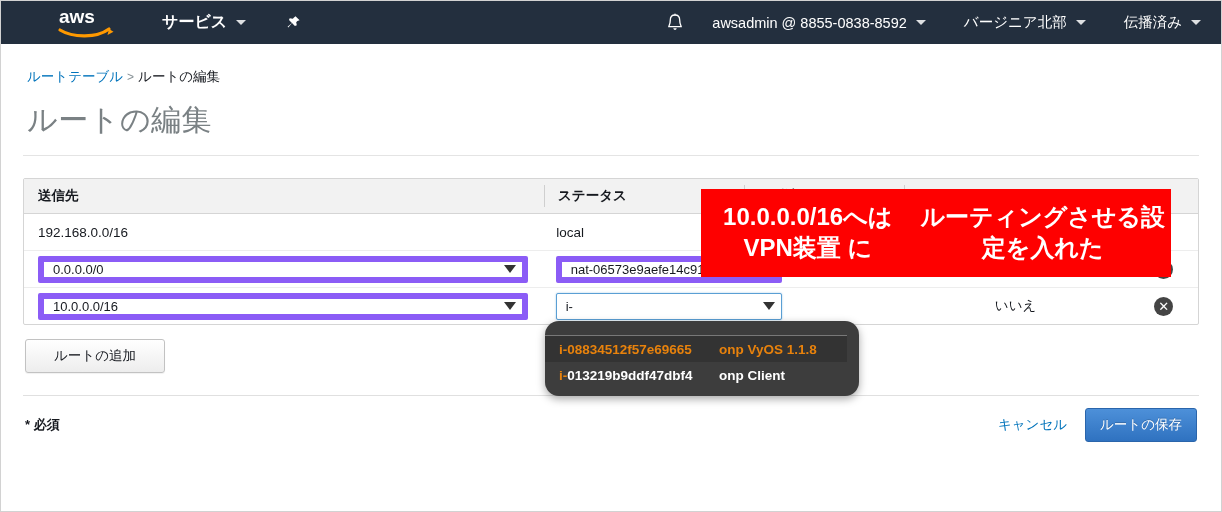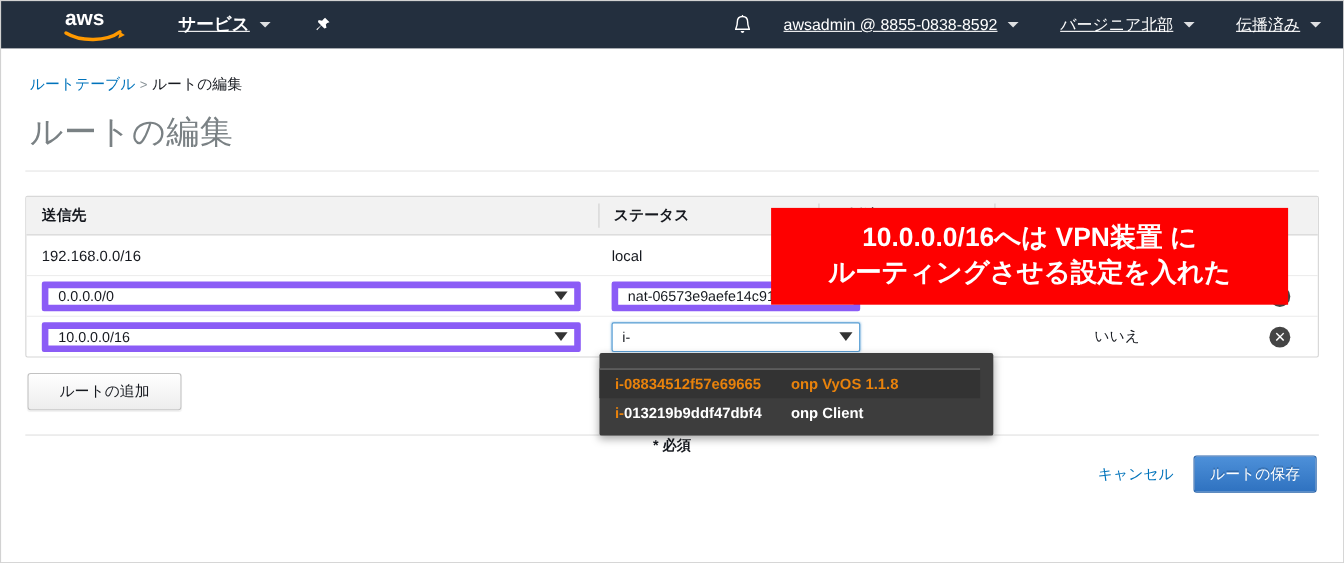--- a/index.html
+++ b/index.html
@@ -41,21 +41,20 @@
   }
   .nav-item {
     color: #ffffff;
     font-size: 16px;
     font-weight: bold;
     display: flex;
     align-items: center;
     height: 43px;
     padding: 0 6px;
     white-space: nowrap;
-    text-decoration: underline;
   }
   .nav-services { margin-left: 39px; }
   .nav-resource { margin-left: 30px; }
   .caret-down {
     display: inline-block;
     margin-left: 9px;
     width: 0; height: 0;
     border-left: 5px solid transparent;
     border-right: 5px solid transparent;
     border-top: 5px solid #ffffff;
@@ -239,21 +238,20 @@
   .footer-rule {
     margin: 22px 22px 0 22px;
     height: 1px;
     background: #e0e0e0;
   }
   .footer {
     margin: 0 24px;
     height: 58px;
     display: flex;
     align-items: center;
-    flex-direction: column;
   }
   .required {
     font-size: 13px;
     color: #16191f;
     font-weight: bold;
   }
   .footer-right {
     margin-left: auto;
     display: flex;
     align-items: center;
@@ -274,23 +272,23 @@
     border-radius: 3px;
     cursor: pointer;
     text-shadow: 0 -1px 0 rgba(0,0,0,.2);
   }
 
   
   .ac-panel {
     position: absolute;
     left: 544px;
     top: 320px;
-    width: 358px;
+    width: 314px;
     background: #3d3d3d;
-    border-radius: 2px;
+    border-radius: 14px;
     box-shadow: 0 3px 8px rgba(0,0,0,.35);
     padding: 14px 12px 8px 0;
     box-sizing: border-box;
     z-index: 40;
   }
   .ac-item {
     display: flex;
     align-items: center;
     height: 26px;
     padding: 0 14px;
@@ -313,21 +311,20 @@
   
   .annotation {
     position: absolute;
     left: 700px;
     top: 188px;
     width: 470px;
     height: 88px;
     background: #fe0000;
     z-index: 60;
     display: flex;
-    flex-direction: column;
     align-items: center;
     justify-content: center;
     color: #ffffff;
     font-weight: bold;
     font-size: 24px;
     line-height: 1.28;
     text-align: center;
   }
 </style>
 </head>

